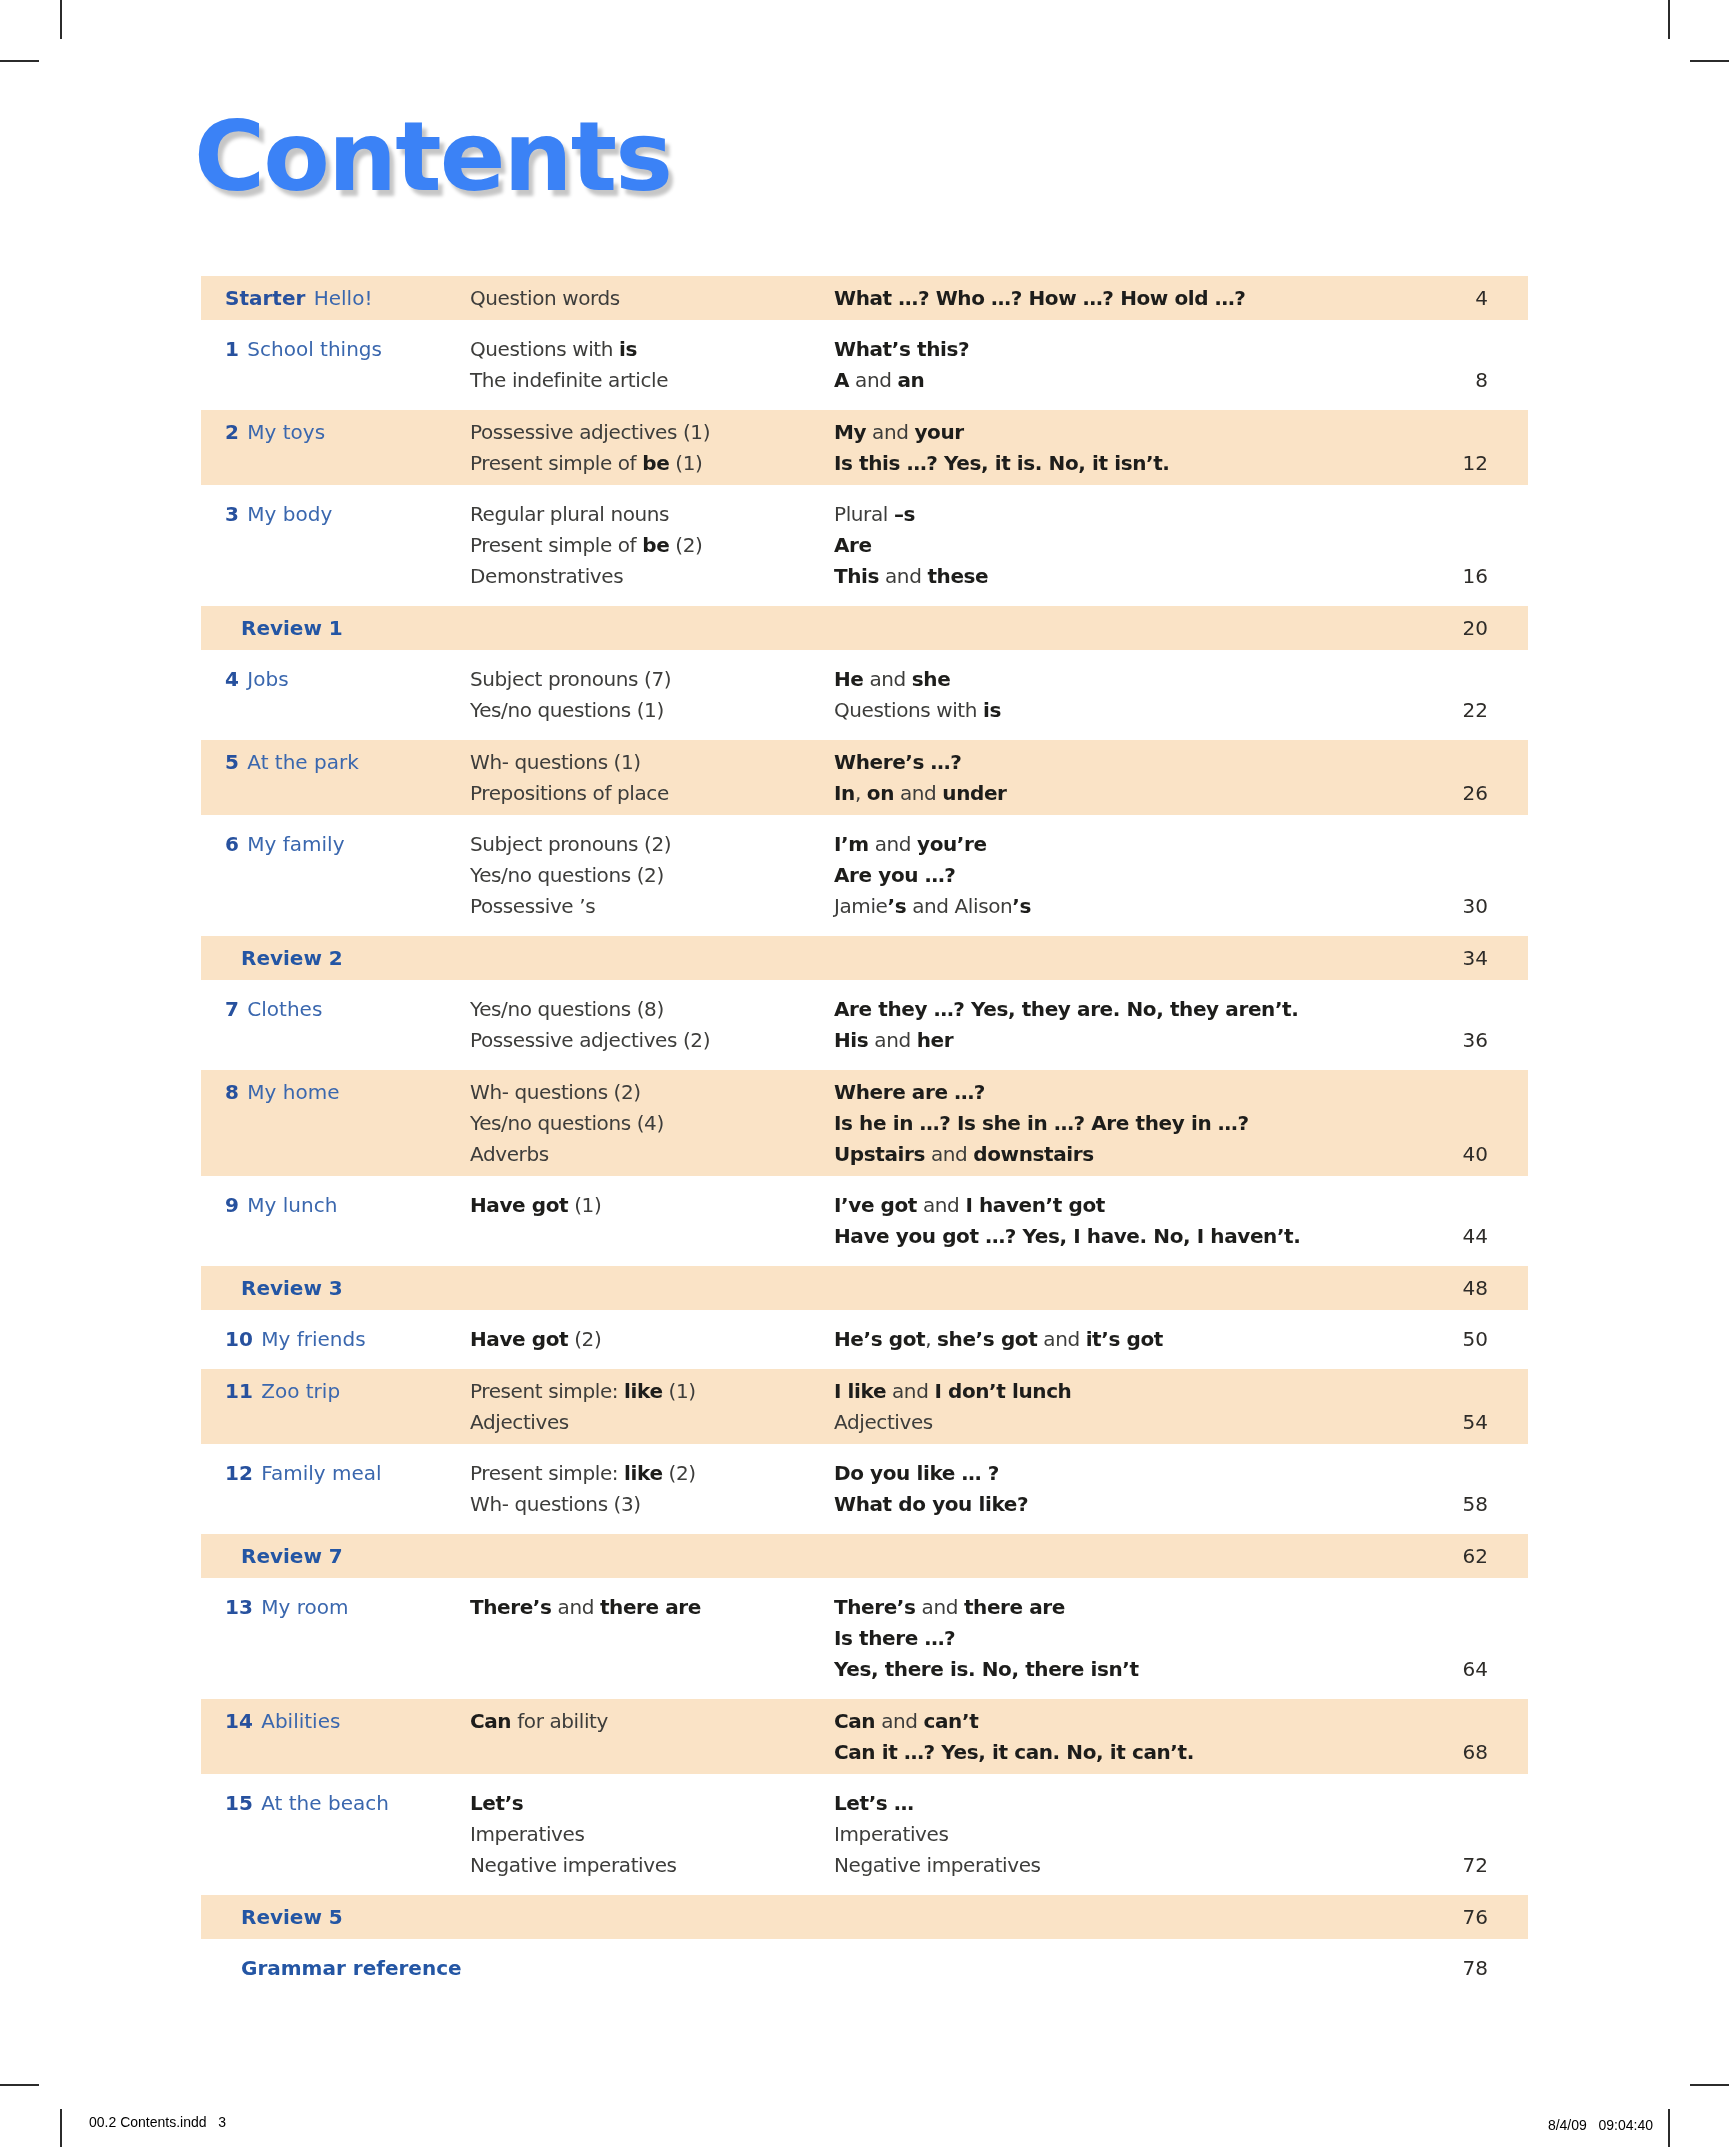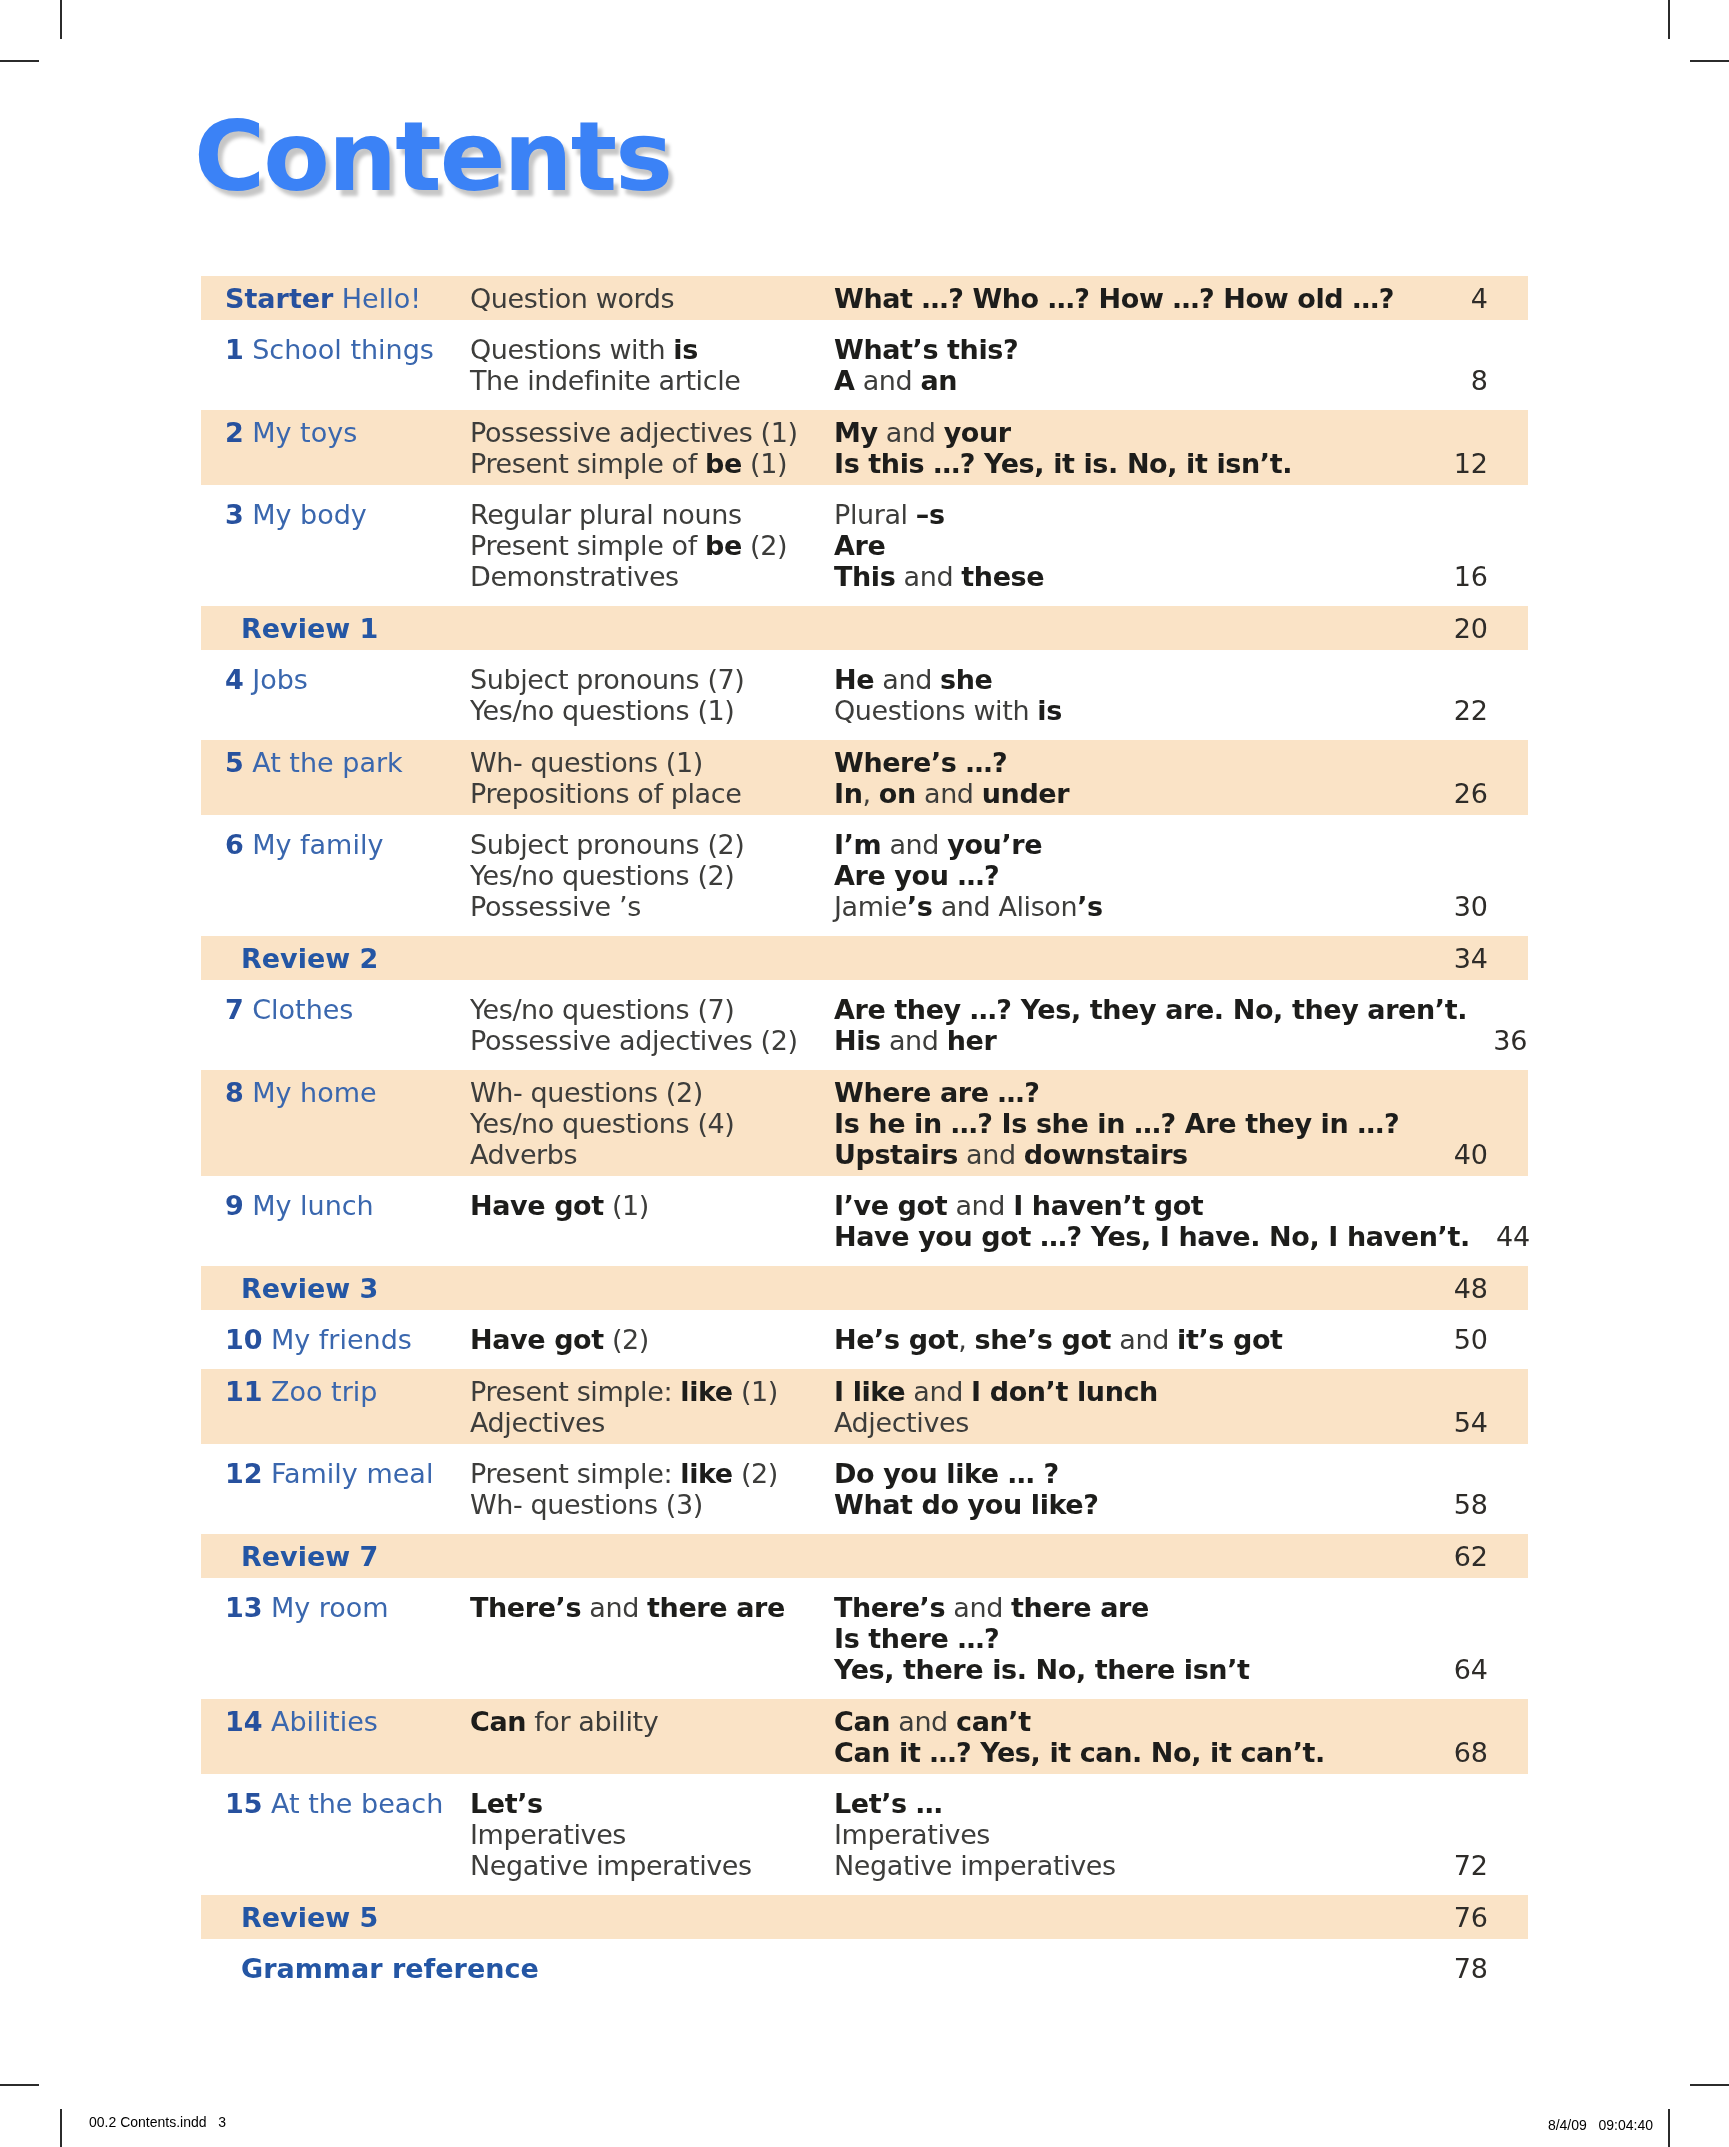--- a/index.html
+++ b/index.html
@@ -15,21 +15,21 @@
   .cm-bl-v{left:60px;top:2109px;width:1.9px;height:39px;}
   .cm-br-h{left:1690px;top:2084px;width:39px;height:1.9px;}
   .cm-br-v{left:1668px;top:2109px;width:1.9px;height:39px;}
 
   
   .title{position:absolute;left:194px;top:108px;font-size:97px;line-height:1;
          font-weight:bold;color:#3b82f6;letter-spacing:-1.9px;
          text-shadow:4.7px 5.6px 3.7px #c6c6c6;}
 
   
-  .toc{position:absolute;left:201px;top:276px;width:1327px;font-size:27px;line-height:31px;}
+  .toc{position:absolute;left:201px;top:276px;width:1327px;font-size:20px;line-height:31px;}
   .row{display:flex;padding:6.5px 0;margin-bottom:7.5px;}
   .row.peach{background:#FAE3C6;}
   .c-unit{width:269px;padding-left:24px;box-sizing:border-box;flex:none;}
   .c-grammar{width:364px;flex:none;}
   .c-examples{flex:1;padding-right:7.5px;}
   .c-page{width:93px;flex:none;box-sizing:border-box;padding-right:40px;
           display:flex;align-items:flex-end;justify-content:flex-end;color:#2E2C29;}
   .c-label{flex:1;padding-left:40px;}
   .num{font-weight:bold;color:#27519E;}
   .name{color:#3A67AE;margin-left:8.4px;}
@@ -167,21 +167,21 @@
       </div>
       <div class="row peach">
         <div class="c-label"><span class="review-label">Review 2</span></div>
         <div class="c-page">
           <span>34</span>
         </div>
       </div>
       <div class="row white">
         <div class="c-unit"><span class="num">7</span><span class="name">Clothes</span></div>
         <div class="c-grammar">
-          <div class="line"><span>Yes/no questions (7)</span></div>
+          <div class="line"><span>Yes/no questions (8)</span></div>
           <div class="line"><span>Possessive adjectives (2)</span></div>
         </div>
         <div class="c-examples">
           <div class="line"><span class="b">Are they …? Yes, they are. No, they aren’t.</span></div>
           <div class="line"><span class="b">His</span><span> and </span><span class="b">her</span></div>
         </div>
         <div class="c-page">
           <span>36</span>
         </div>
       </div>

